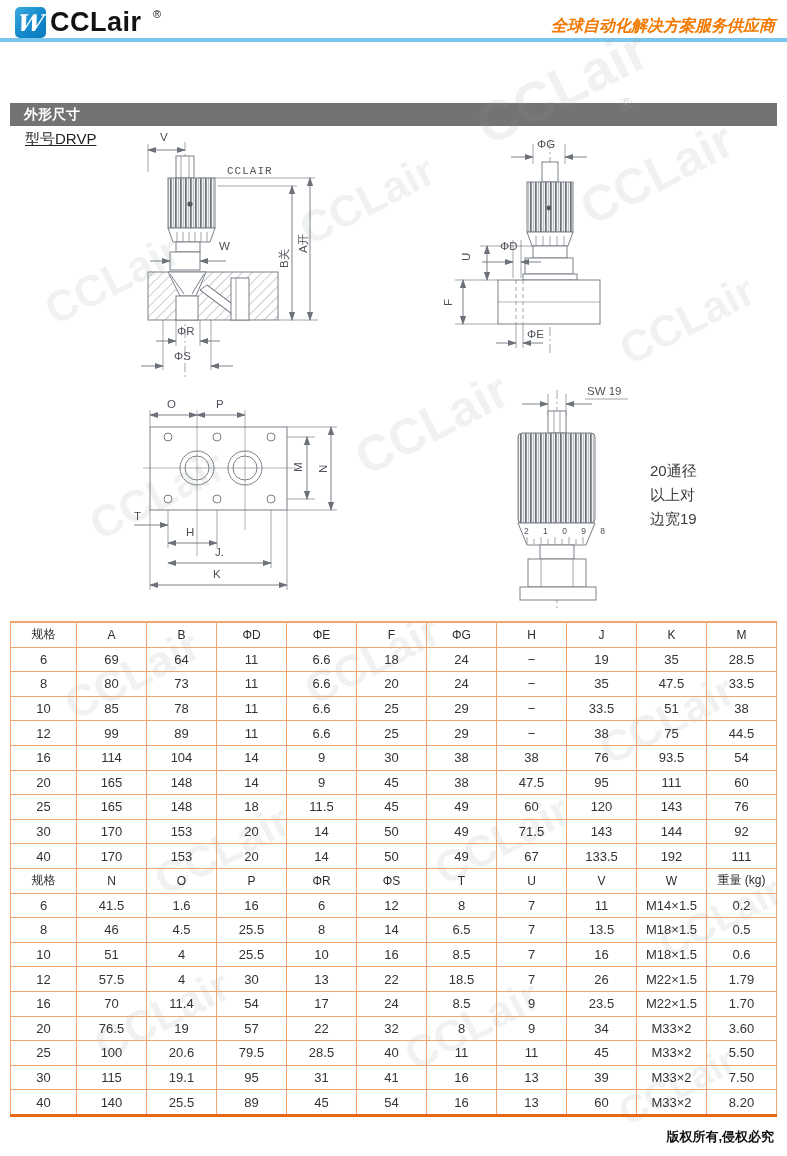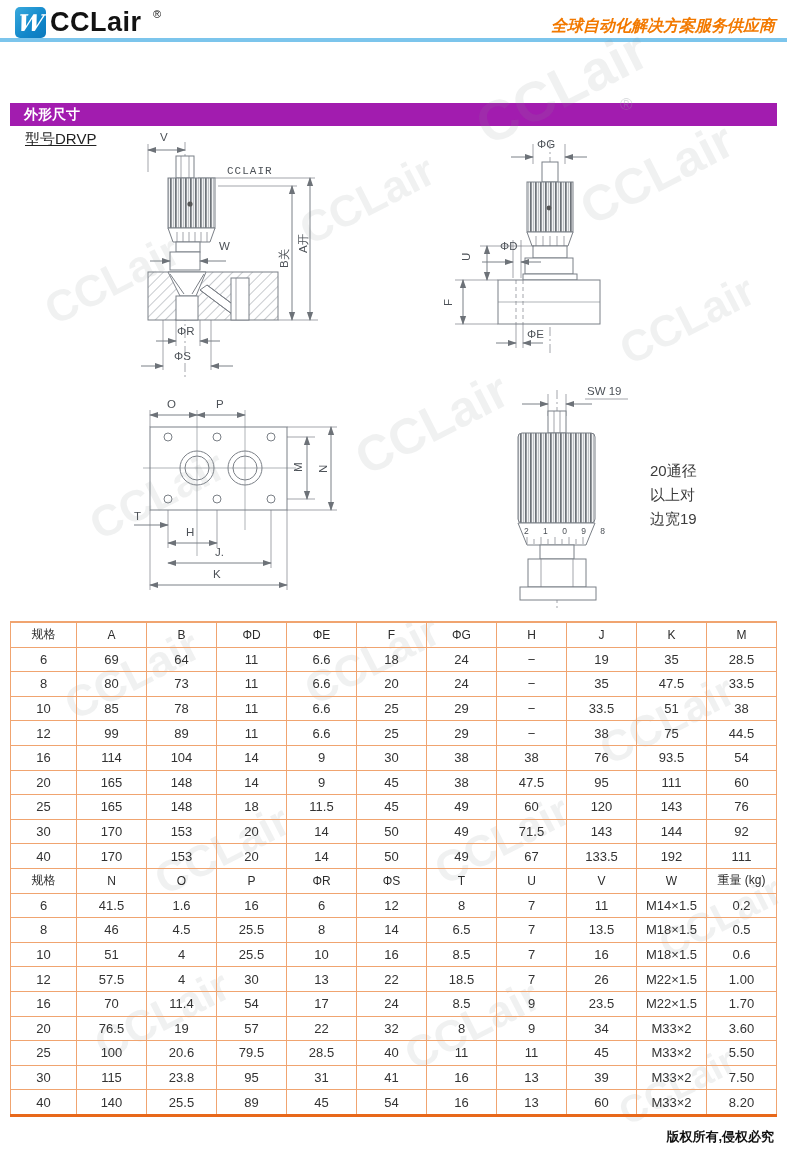--- a/index.html
+++ b/index.html
@@ -13,21 +13,21 @@
             display:flex;align-items:center;justify-content:center;}
   .logo-glyph{color:#fff;font-size:23px;font-weight:bold;font-style:italic;
               font-family:"DejaVu Serif",serif;transform:skewX(-8deg);line-height:1;}
   .logo-text{position:absolute;left:50px;top:7px;font-size:27px;font-weight:bold;
              letter-spacing:.5px;color:#121212;}
   .logo-reg{position:absolute;left:153px;top:8px;font-size:11px;color:#121212;}
   .tagline{position:absolute;right:12px;top:16px;font-size:16px;font-weight:bold;color:#f27900;font-style:italic;}
   .header-line{position:absolute;left:0;top:38px;width:787px;height:4px;background:#7cc5ec;}
 
   
-  .section-bar{position:absolute;left:10px;top:103px;width:767px;height:23px;background:#a21caf;}
+  .section-bar{position:absolute;left:10px;top:103px;width:767px;height:23px;background:#737373;}
   .section-bar span{display:block;padding-left:14px;line-height:23px;color:#fff;
                     font-size:14px;font-weight:bold;}
   .model-label{position:absolute;left:25px;top:130px;font-size:15px;color:#222;text-decoration:underline;}
 
   
   .drawings{position:absolute;left:0;top:128px;width:787px;height:492px;}
   .drawings svg{display:block;}
   text.dim{font-family:"Liberation Sans",sans-serif;font-size:11.5px;fill:#4c5157;}
   text.brand{font-family:"Liberation Mono",monospace;font-size:11px;fill:#4c5157;letter-spacing:1px;}
   text.note{font-family:"Liberation Sans",sans-serif;font-size:15px;fill:#3c3c3c;}
@@ -480,21 +480,21 @@
           <td>12</td>
           <td>57.5</td>
           <td>4</td>
           <td>30</td>
           <td>13</td>
           <td>22</td>
           <td>18.5</td>
           <td>7</td>
           <td>26</td>
           <td>M22×1.5</td>
-          <td>1.00</td>
+          <td>1.79</td>
         </tr>
         <tr>
           <td>16</td>
           <td>70</td>
           <td>11.4</td>
           <td>54</td>
           <td>17</td>
           <td>24</td>
           <td>8.5</td>
           <td>9</td>
@@ -524,21 +524,21 @@
           <td>40</td>
           <td>11</td>
           <td>11</td>
           <td>45</td>
           <td>M33×2</td>
           <td>5.50</td>
         </tr>
         <tr>
           <td>30</td>
           <td>115</td>
-          <td>23.8</td>
+          <td>19.1</td>
           <td>95</td>
           <td>31</td>
           <td>41</td>
           <td>16</td>
           <td>13</td>
           <td>39</td>
           <td>M33×2</td>
           <td>7.50</td>
         </tr>
         <tr>

